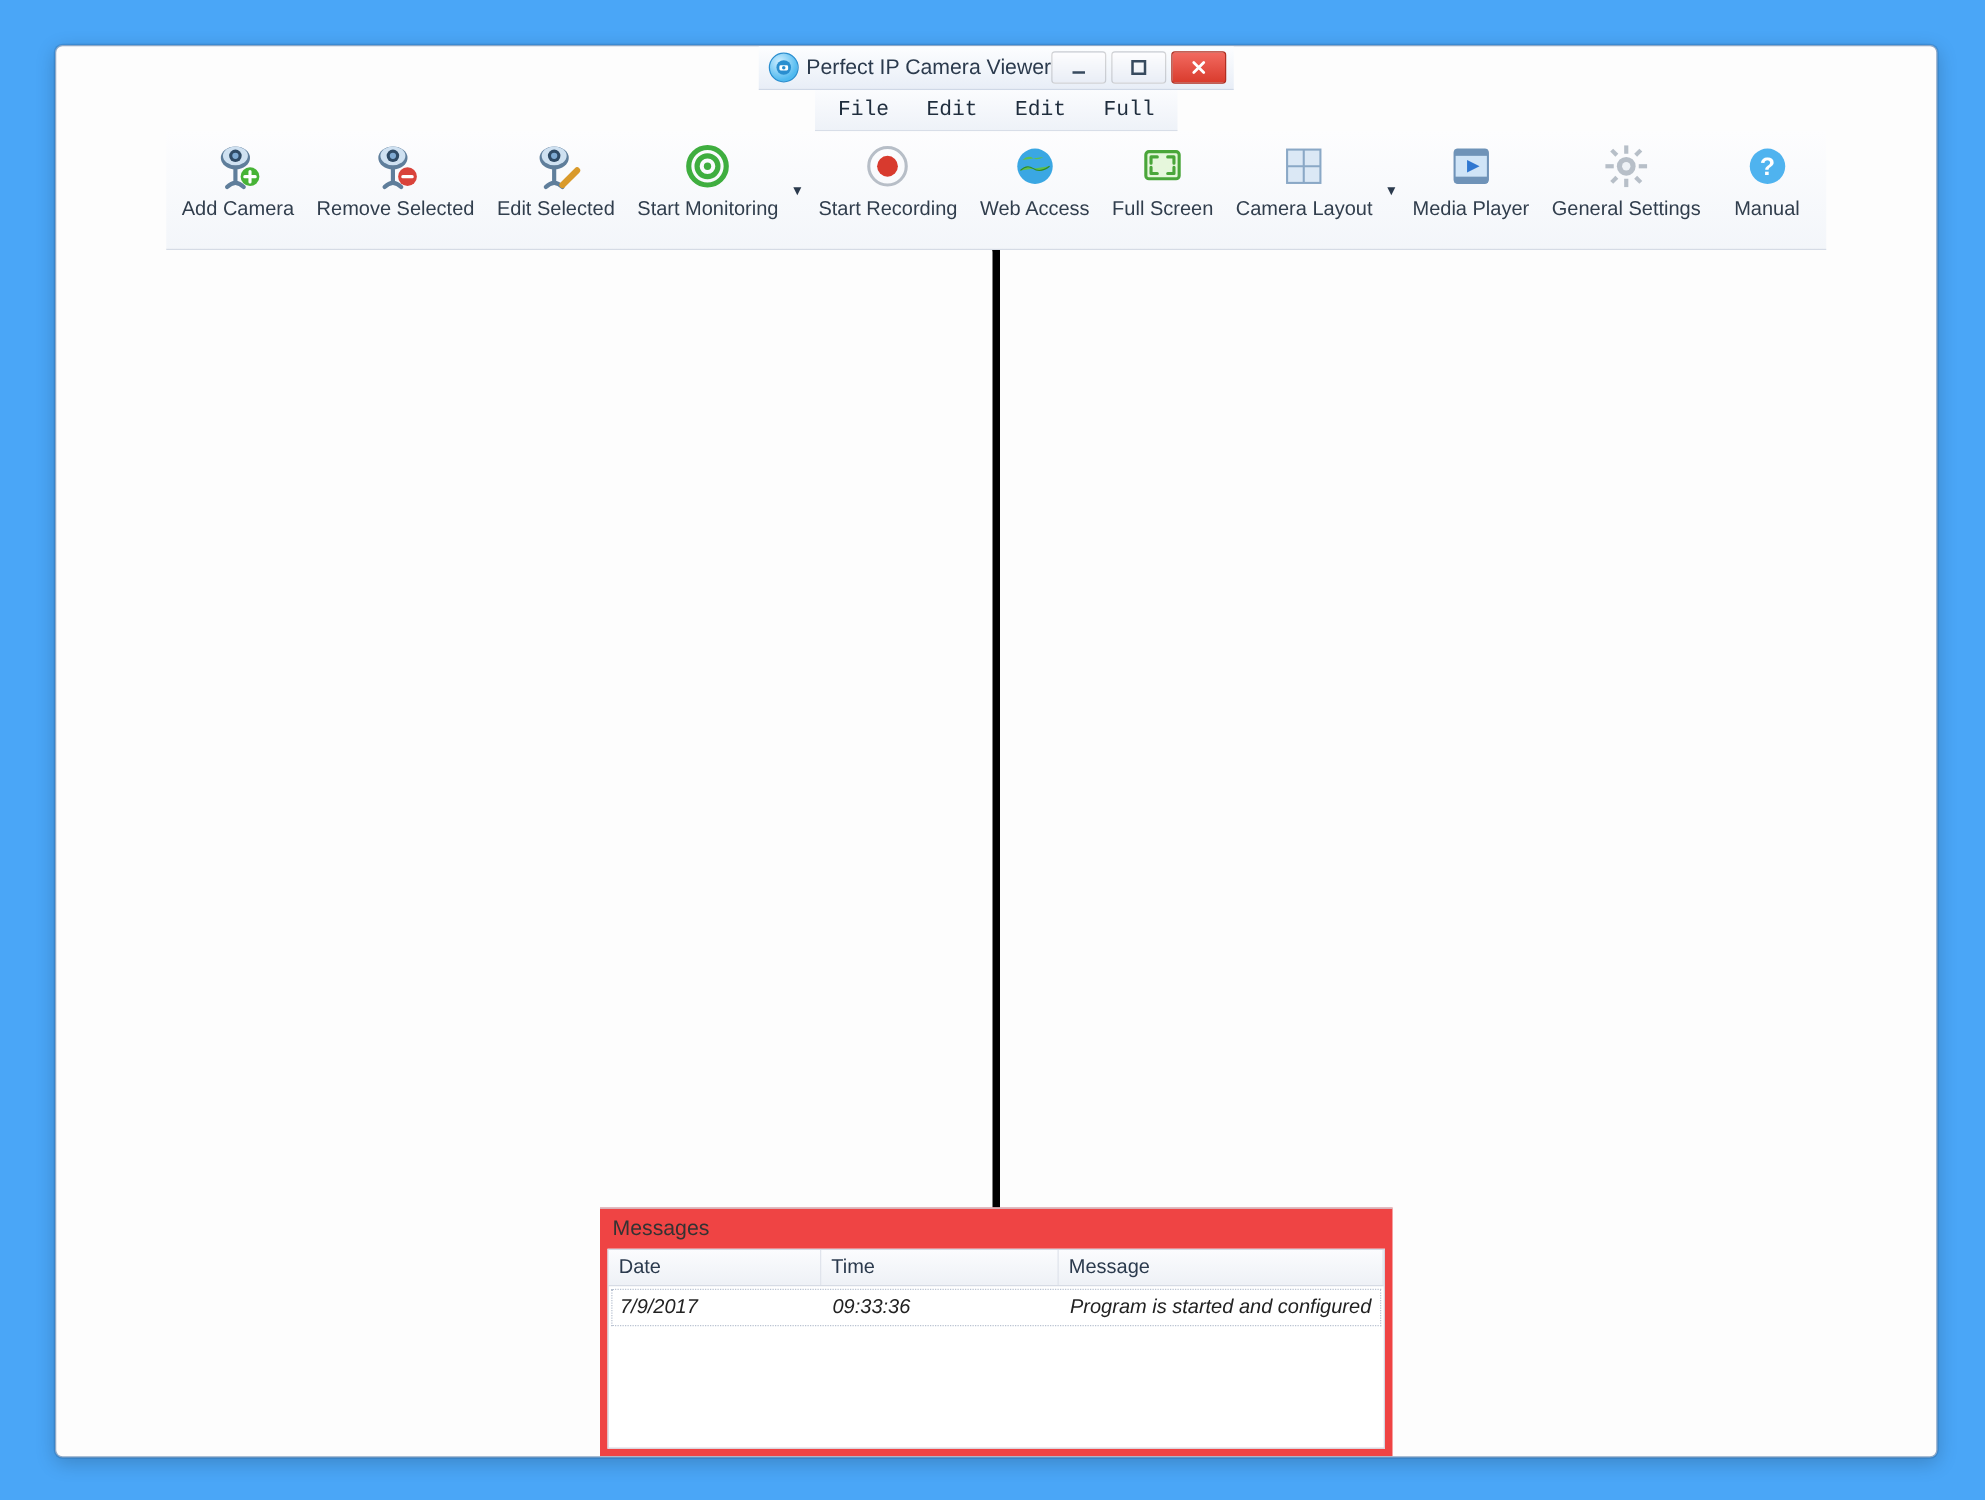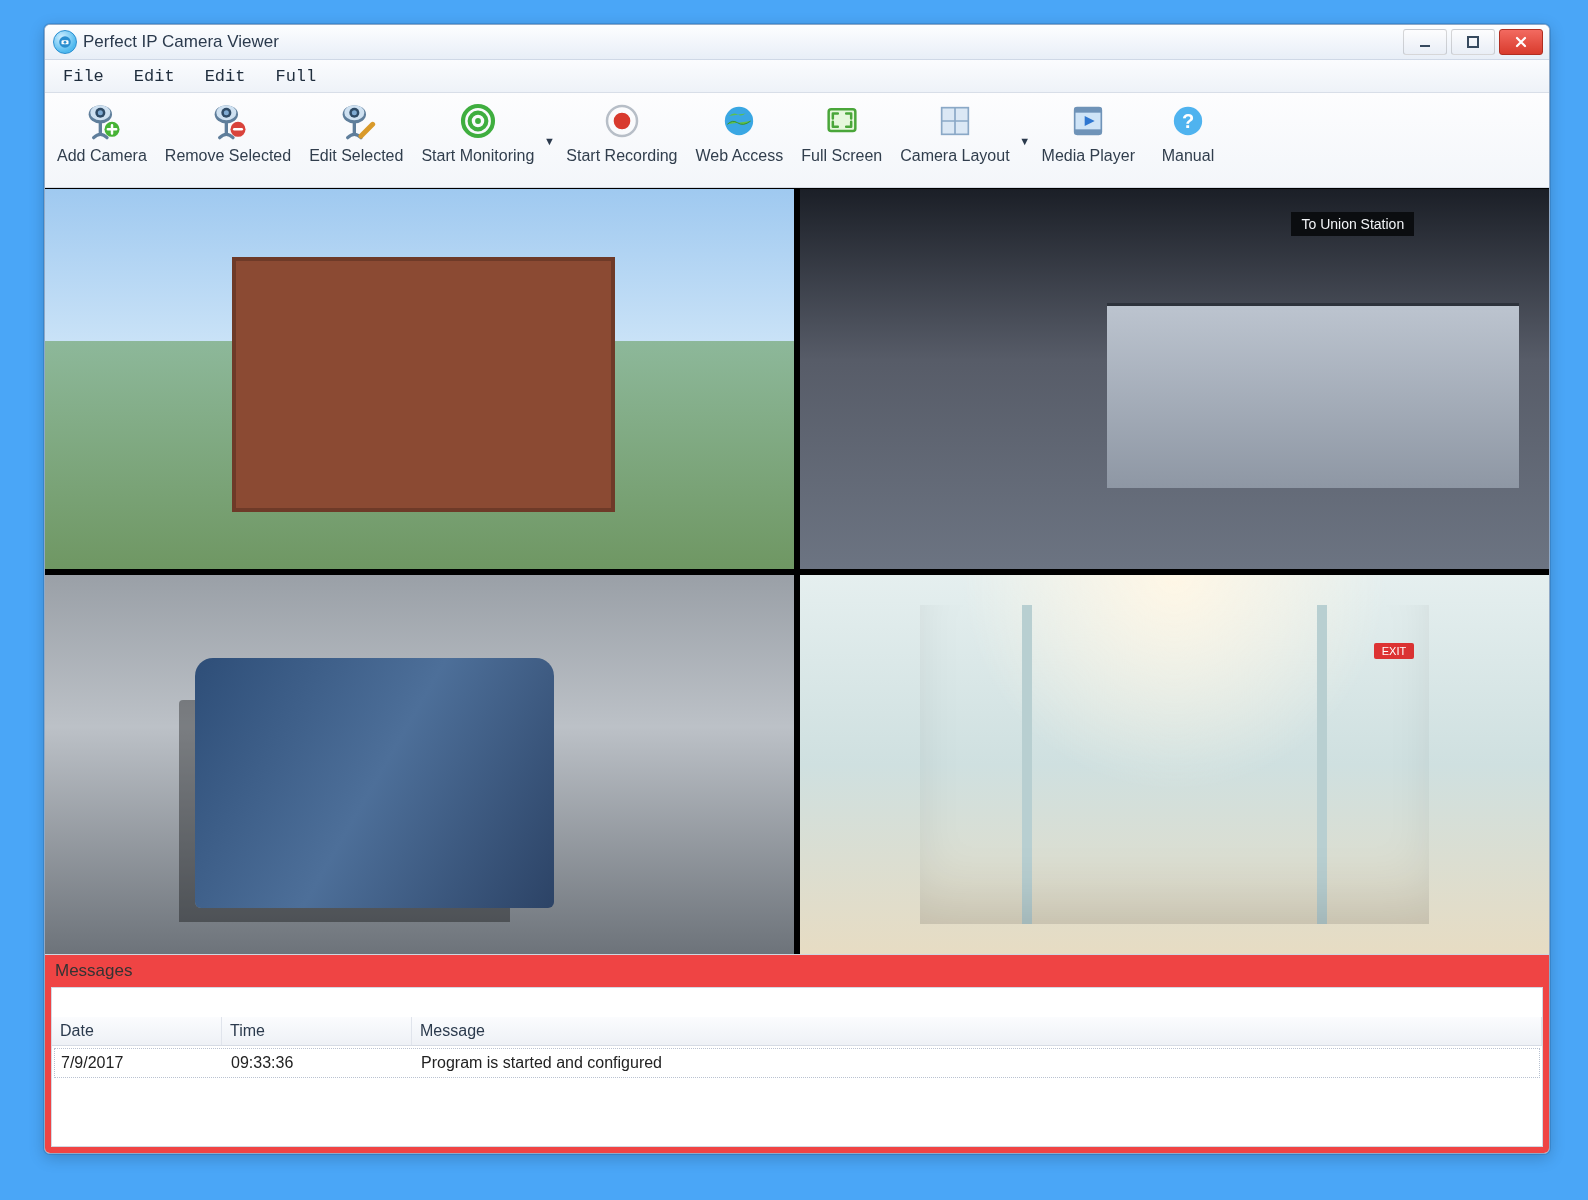--- a/index.html
+++ b/index.html
@@ -6,29 +6,30 @@
     margin: 0; padding: 0;
     width: 1588px; height: 1200px;
     background: #4aa6f7;
     font-family: "Segoe UI", Tahoma, Arial, sans-serif;
     font-size: 17px;
     color: #222;
   }
 
   .window {
     position: absolute;
-    left: 44px; top: 24px;
+    left: 44px; top: 36px;
     width: 1504px; height: 1128px;
     background: #fdfdfd;
     border: 1px solid #8fa9c7;
     border-radius: 6px;
     box-shadow: 0 0 0 1px rgba(0,40,90,.15), 0 4px 16px rgba(0,0,0,.2);
     overflow: hidden;
     display: flex;
     flex-direction: column;
+    align-items: center;
   }
 
   
   .titlebar {
     height: 34px;
     display: flex;
     align-items: center;
     background: linear-gradient(#fdfeff, #e8eef7);
     border-bottom: 1px solid #cfd8e6;
     padding: 0 4px;
@@ -187,30 +188,30 @@
     background:#fff;
     display:flex; flex-direction:column;
   }
   .msg-header, .msg-row{
     display:grid;
     grid-template-columns: 170px 190px 1fr;
   }
   .msg-header{
     background:linear-gradient(#fbfcfe,#eef1f6);
     border-bottom:1px solid #d6dbe4;
-    margin-top:29px;
   }
   .msg-header > div{
     padding:5px 8px;
     font-size:16px; color:#2b3a4d;
     border-right:1px solid #e0e4ec;
   }
   .msg-row{
     border:1px dotted #b9c2d1;
     margin:2px;
+    font-style:italic;
   }
   .msg-row > div{
     padding:5px 6px;
     font-size:16px;
     border-right:1px solid transparent;
   }
 
   
   svg.ico{ width:40px; height:40px; }
 </style>
@@ -401,20 +402,43 @@
             <rect x="8" y="8" width="32" height="6" fill="#6f93b8"></rect>
             <rect x="8" y="34" width="32" height="6" fill="#6f93b8"></rect>
             <polygon points="20,18 20,30 32,24" fill="#2f77d1"></polygon>
           </svg>
         </span>
           </div>
         <span class="lbl">Media Player</span>
       </div>
     </div>
 
+    <div class="tb-wrap">
+      <div class="tb-btn">
+        <div class="ico-slot">
+            <span>
+          <svg class="ico" viewBox="0 0 48 48">
+            <circle cx="24" cy="24" r="9" fill="#b7bfc8"></circle>
+            <circle cx="24" cy="24" r="4" fill="#eef2f6"></circle>
+            <g fill="#b7bfc8">
+              <rect x="22" y="4" width="4" height="8"></rect>
+                  <rect x="22" y="36" width="4" height="8"></rect>
+              <rect x="4" y="22" width="8" height="4"></rect>
+                  <rect x="36" y="22" width="8" height="4"></rect>
+              <rect x="9" y="9" width="7" height="4" transform="rotate(45 12.5 11)"></rect>
+              <rect x="32" y="9" width="7" height="4" transform="rotate(-45 35.5 11)"></rect>
+              <rect x="9" y="35" width="7" height="4" transform="rotate(-45 12.5 37)"></rect>
+              <rect x="32" y="35" width="7" height="4" transform="rotate(45 35.5 37)"></rect>
+            </g>
+          </svg>
+        </span>
+          </div>
+        <span class="lbl">General Settings</span>
+      </div>
+    </div>
 
     <div class="tb-wrap">
       <div class="tb-btn">
         <div class="ico-slot">
             <span>
           <svg class="ico" viewBox="0 0 48 48">
             <circle cx="24" cy="24" r="17" fill="#4fb3ef"></circle>
             <text x="24" y="32" text-anchor="middle" font-size="24" font-weight="bold" fill="#fff">?</text>
           </svg>
         </span>

